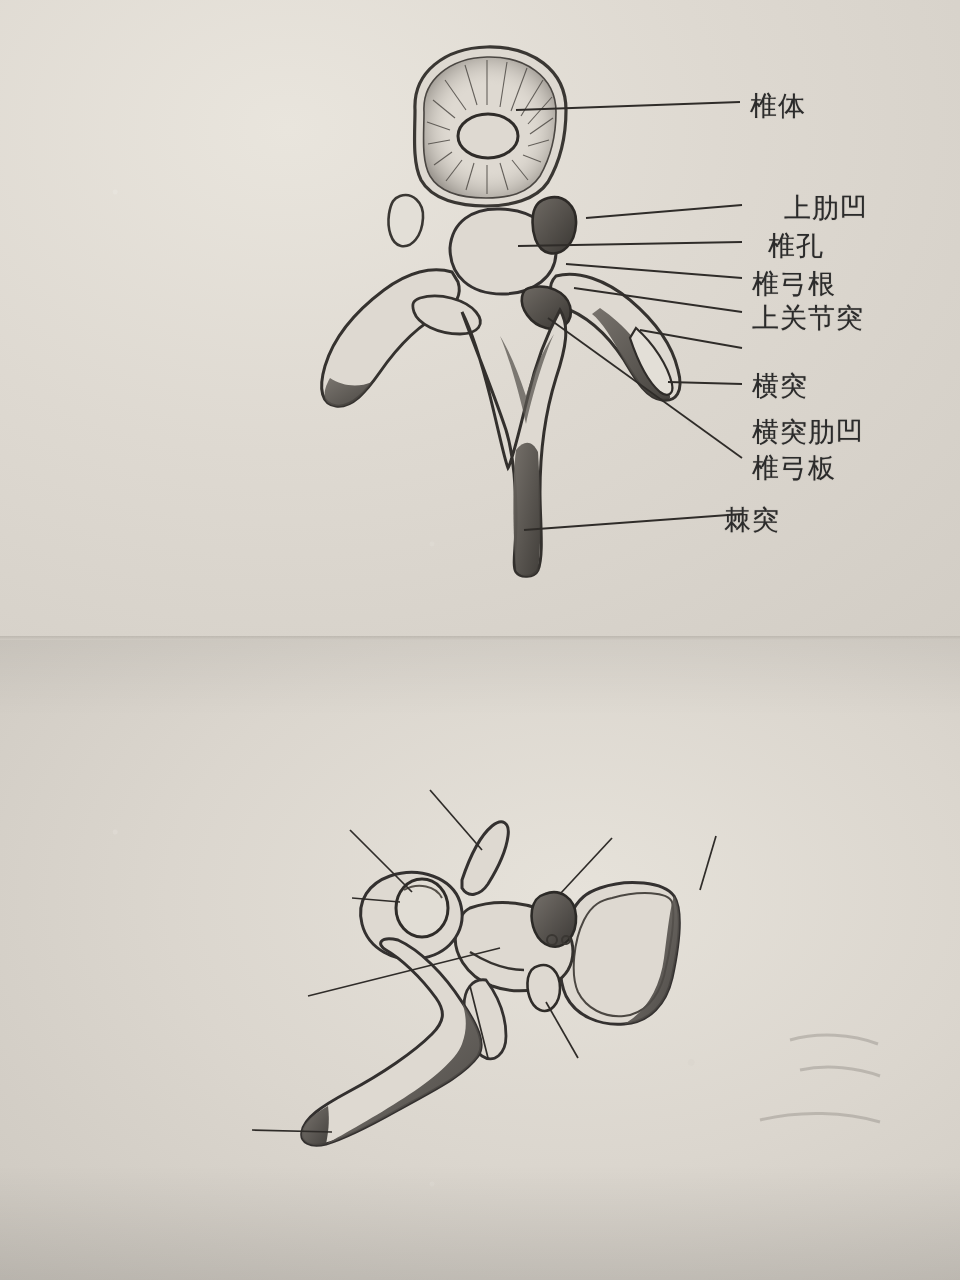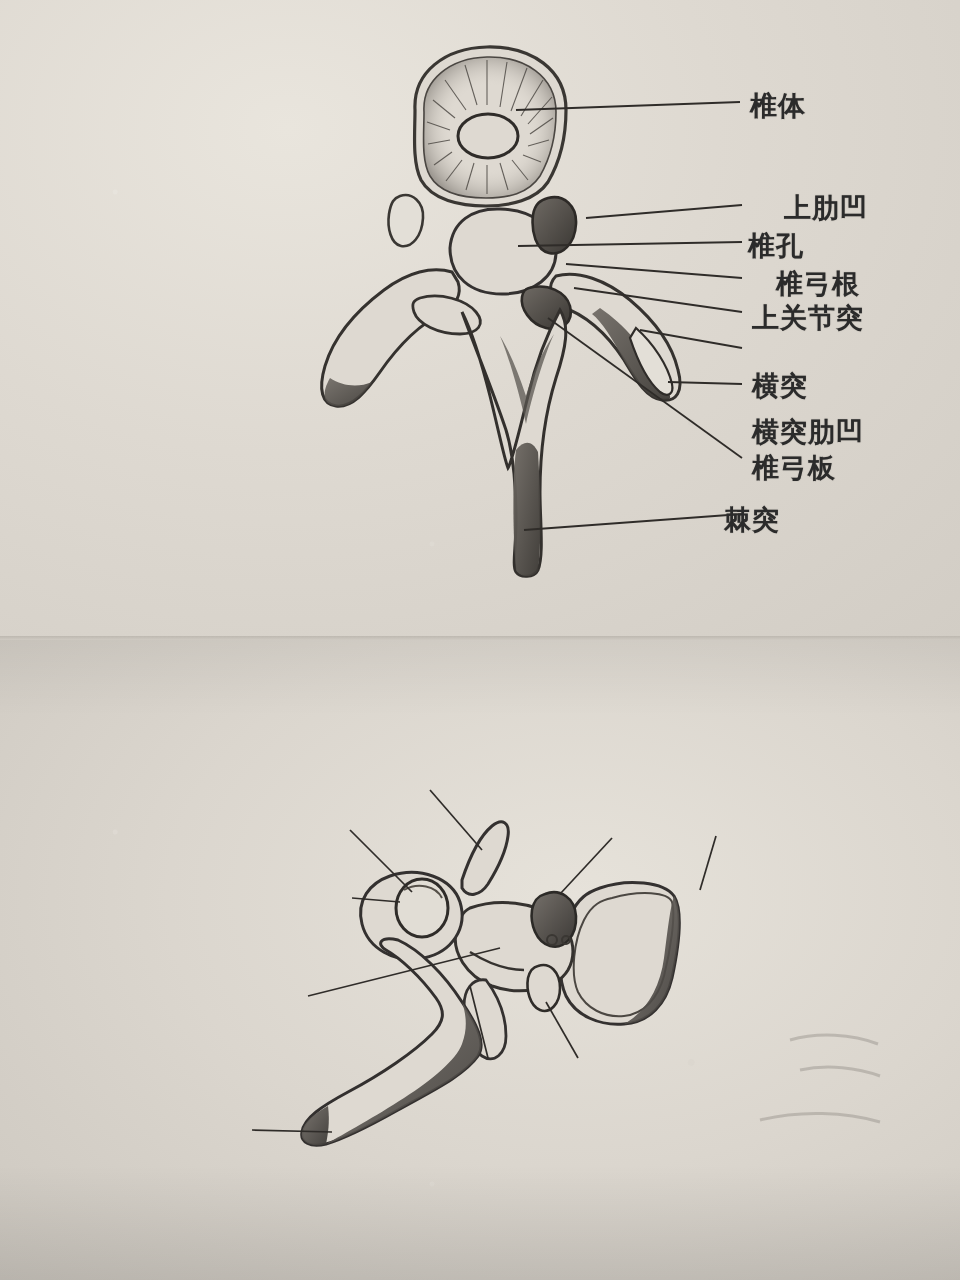--- a/index.html
+++ b/index.html
@@ -2,21 +2,21 @@
 <html><head>
 <meta charset="utf-8">
 <style>
   html,body{margin:0;padding:0;}
   body{
     width:960px;height:1280px;
     background:#cfcac2;
     font-family:"Liberation Sans", sans-serif;
     overflow:hidden;
   }
-  .page{position:relative;width:960px;height:916px;font-weight:bold;}
+  .page{position:relative;width:960px;height:916px;}
 
   
   .panel{position:absolute;left:0;width:960px;overflow:hidden;}
   .panel-top{top:0;height:640px;background:
      radial-gradient(ellipse at 30% 20%, #e9e5dd 0%, #ded9d1 45%, #d2cdc5 100%);}
   .panel-bottom{top:640px;height:640px;background:
      radial-gradient(ellipse at 60% 40%, #e6e2da 0%, #dbd6ce 50%, #cdc8c0 100%);}
   .panel-bottom:after{
     content:"";position:absolute;inset:0;
     background:linear-gradient(180deg, rgba(0,0,0,.05) 0%, rgba(0,0,0,0) 12%,
@@ -41,22 +41,22 @@
     font-family:"Liberation Sans", sans-serif;
     white-space:nowrap;
     letter-spacing:1px;
     text-shadow:0 0 1px rgba(90,85,80,.55);
     transform-origin:left center;
   }
   .lbl-top{font-size:27px;}
 
   .t1{left:750px;top:88px;}
   .t2{left:784px;top:190px;}
-  .t3{left:748px;top:228px;}
-  .t4{left:752px;top:266px;margin-left:24px;}
+  .t3{left:768px;top:228px;}
+  .t4{left:752px;top:266px;}
   .t5{left:752px;top:300px;}
   .t6{left:752px;top:336px;margin-top:32px;}
   .t7{left:752px;top:370px;margin-top:44px;}
   .t8{left:752px;top:450px;}
   .t9{left:724px;top:502px;}
 </style>
 </head>
 <body>
 
 <div class="page">

